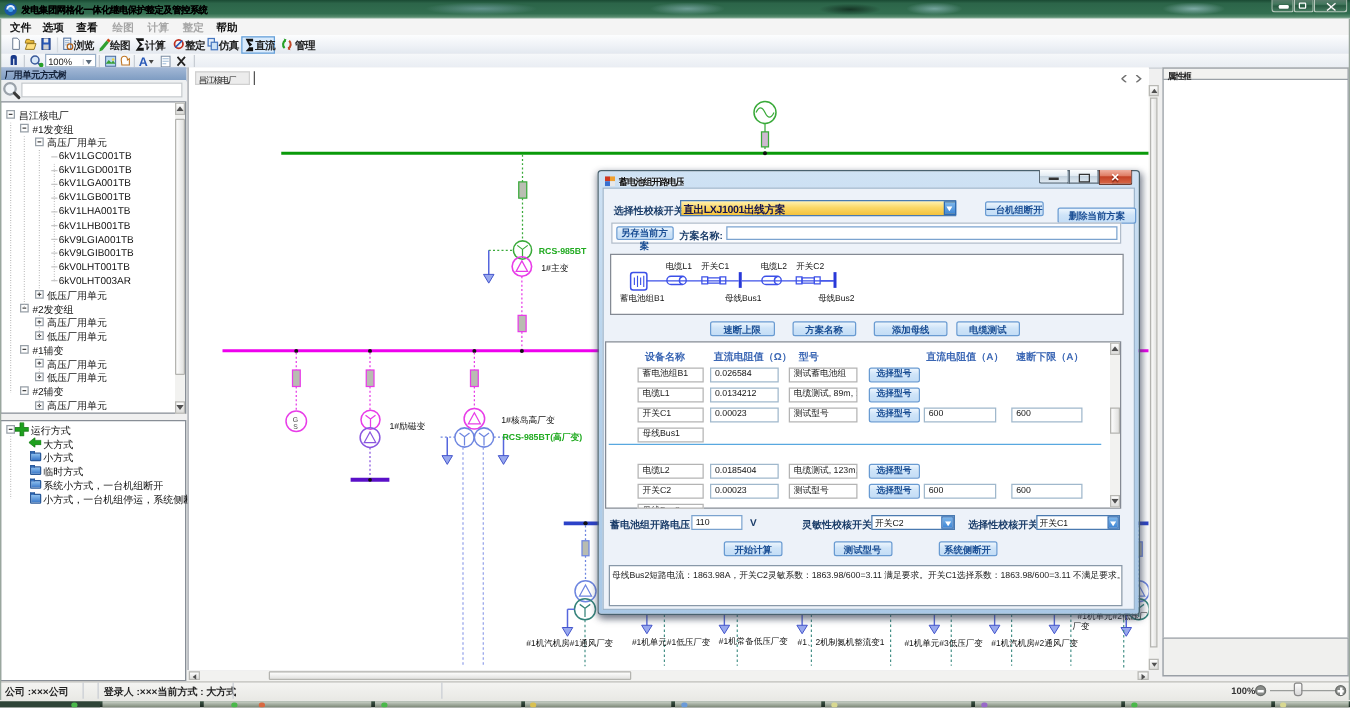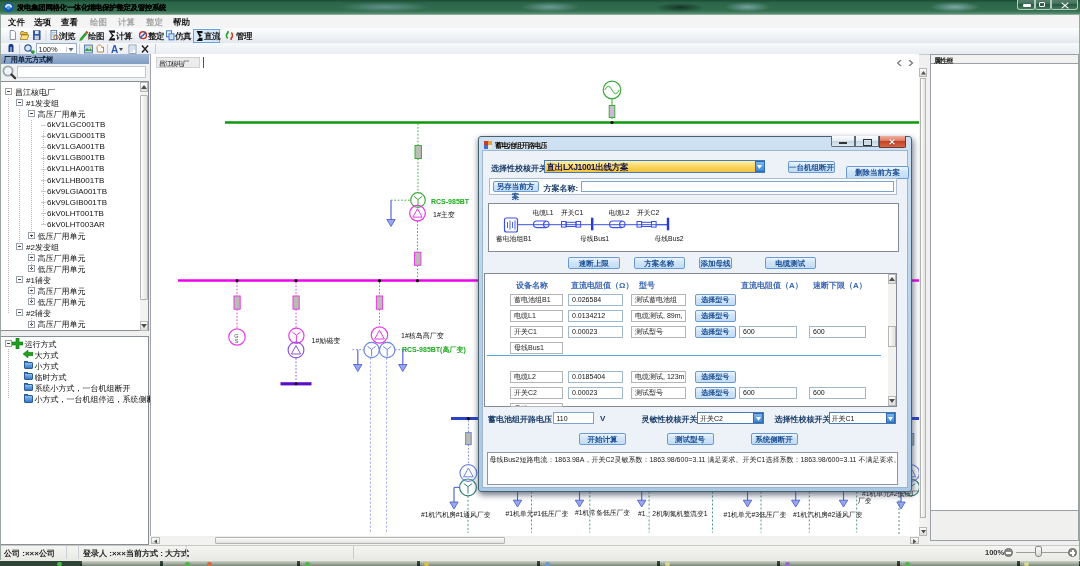--- a/index.html
+++ b/index.html
@@ -781,21 +781,21 @@
 <text x="532.5" y="214.5">电缆L1</text>
 <text x="561" y="214.5">开关C1</text>
 <text x="580" y="240">母线Bus1</text>
 <text x="608.5" y="214.5">电缆L2</text>
 <text x="637" y="214.5">开关C2</text>
 <text x="654.5" y="240">母线Bus2</text>
 </g>
 </svg>
 <div class="blubtn" style="left:568px;top:256.5px;width:51.5px;height:12px">速断上限</div>
 <div class="blubtn" style="left:633.5px;top:256.5px;width:51.5px;height:12px">方案名称</div>
-<div class="blubtn" style="left:699px;top:256.5px;width:33px;height:12px">添加母线</div>
+<div class="blubtn" style="left:699px;top:256.5px;width:59px;height:12px">添加母线</div>
 <div class="blubtn" style="left:764.5px;top:256.5px;width:51.5px;height:12px">电缆测试</div>
 
 <div class="ab" style="left:484px;top:273px;width:413px;height:134px;background:#fff;border:1px solid #848a94;box-sizing:border-box;overflow:hidden"></div>
 <div class="hdr" style="left:516px;top:279.5px">设备名称</div>
 <div class="hdr" style="left:571px;top:279.5px">直流电阻值（Ω）</div>
 <div class="hdr" style="left:639px;top:279.5px">型号</div>
 <div class="hdr" style="left:741px;top:279.5px">直流电阻值（A）</div>
 <div class="hdr" style="left:813px;top:279.5px">速断下限（A）</div>
 <div class="ro" style="left:510px;top:293.5px;width:52.5px;height:12px">蓄电池组B1</div>
 <div class="inp" style="left:568px;top:293.5px;width:54.5px;height:12px;border-color:#a0b8cc">0.026584</div>

